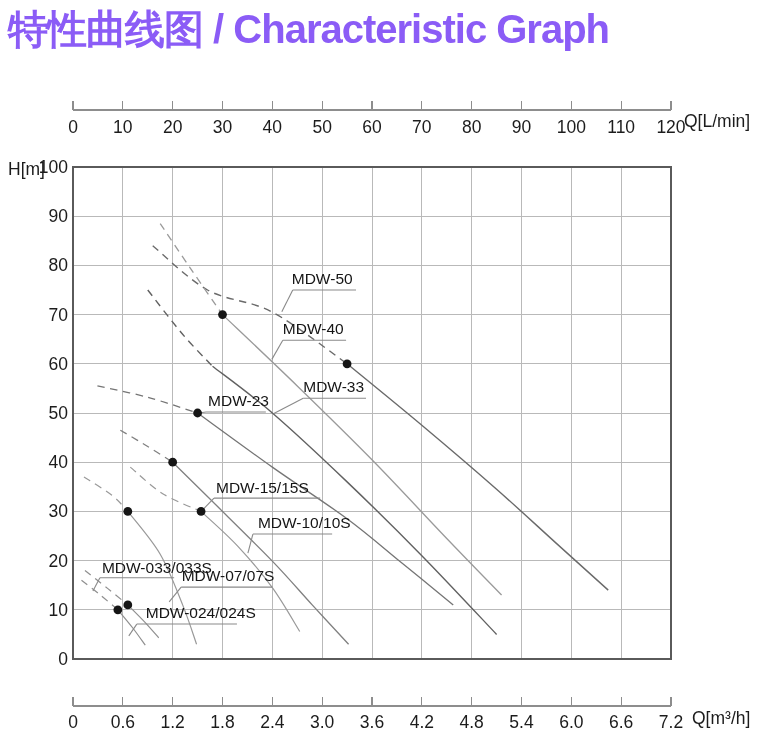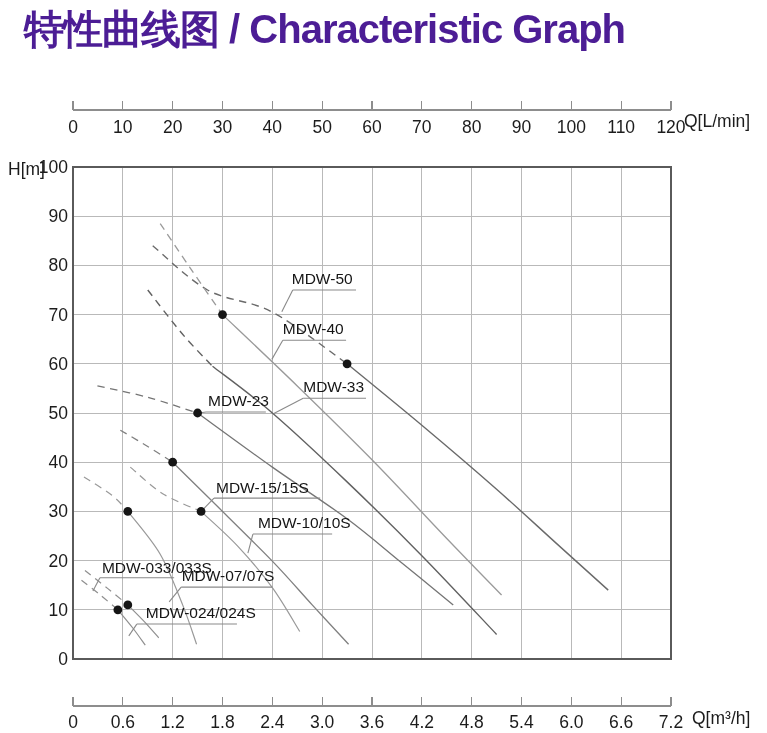--- a/index.html
+++ b/index.html
@@ -1,20 +1,20 @@
 <!DOCTYPE html>
 <html><head>
 <meta charset="utf-8">
 <style>
   html,body{margin:0;padding:0;background:#ffffff;}
   body{width:767px;height:733px;overflow:hidden;position:relative;
        font-family:"Liberation Sans","DejaVu Sans",sans-serif;}
   .page{position:absolute;inset:0;background:#fff;}
-  .title{position:absolute;left:24px;top:2px;margin:0;font-size:40px;font-weight:700;
-         color:#4c1d95;letter-spacing:-1px;white-space:nowrap;
+  .title{position:absolute;left:8px;top:2px;margin:0;font-size:40px;font-weight:700;
+         color:#8b5cf6;letter-spacing:-1px;white-space:nowrap;
          font-family:"Liberation Sans","DejaVu Sans",sans-serif;}
   .chart{position:absolute;left:0;top:0;width:767px;height:733px;}
   svg{position:absolute;left:0;top:0;}
 </style>
 </head>
 <body>
 
 <div class="page">
   <h1 class="title">特性曲线图 / Characteristic Graph</h1>
   <div class="chart" id="chart">

